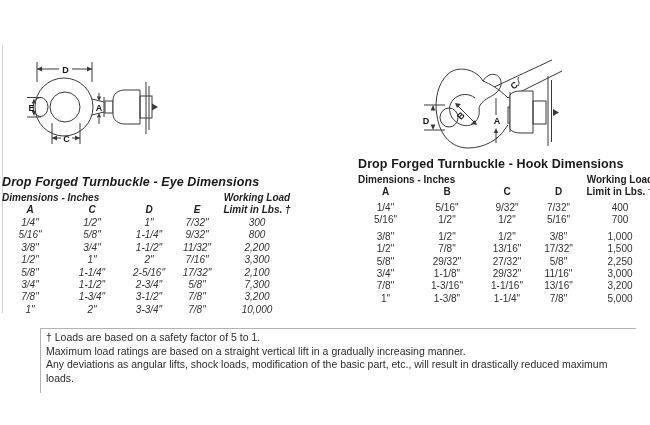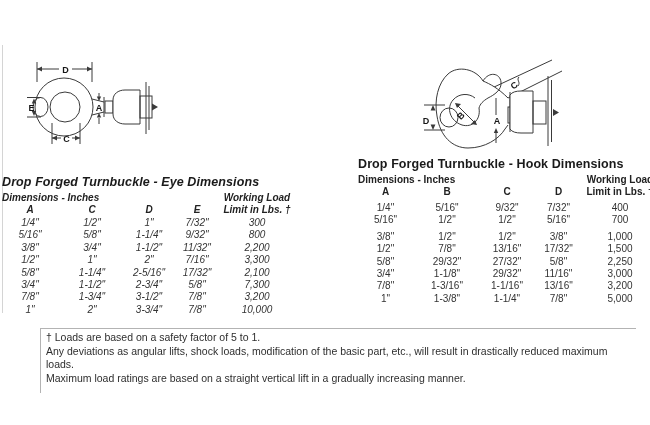--- a/index.html
+++ b/index.html
@@ -301,17 +301,17 @@
           <span class="cell c2">1-3/8"</span>
           <span class="cell c3">1-1/4"</span>
           <span class="cell c4">7/8"</span>
           <span class="cell c5">5,000</span>
         </div>
       </div>
   </div>
 
   <div class="footnotes">
     <div>† Loads are based on a safety factor of 5 to 1.</div>
+    <div>Maximum load ratings are based on a straight vertical lift in a gradually increasing manner.</div>
     <div>Any deviations as angular lifts, shock loads, modification of the basic part, etc., will result in drastically reduced maximum loads.</div>
-    <div>Maximum load ratings are based on a straight vertical lift in a gradually increasing manner.</div>
   </div>
 
 </div>
 
 </body></html>

